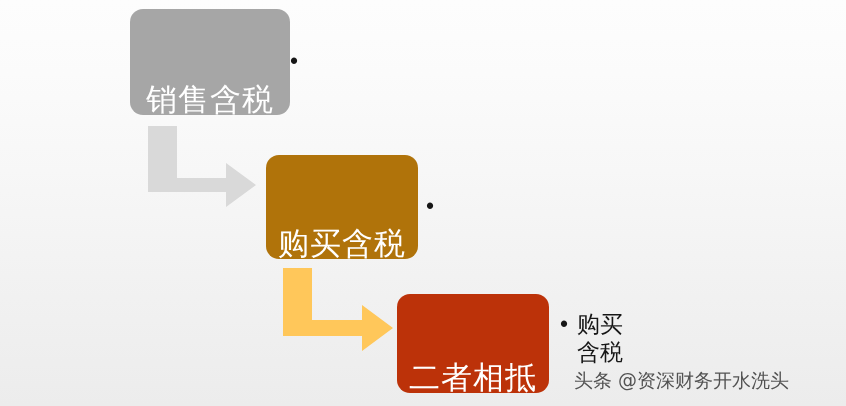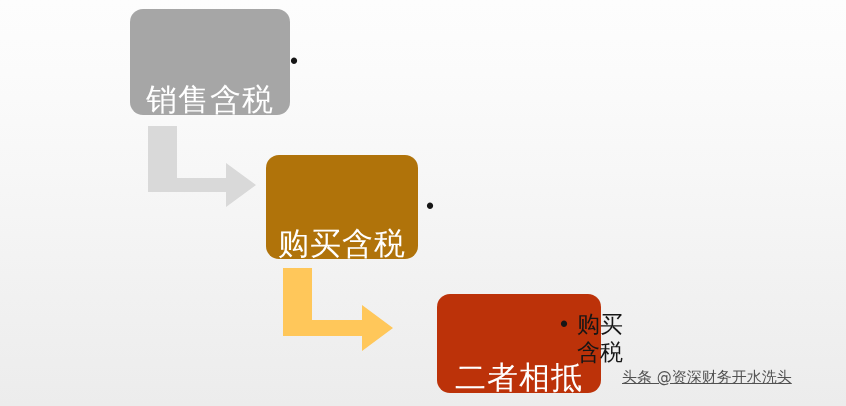--- a/index.html
+++ b/index.html
@@ -45,24 +45,23 @@
   #node-purchase {
     left: 266px;
     top: 155px;
     width: 152px;
     height: 104px;
     background: #b0730a;
   }
   #node-offset {
     left: 397px;
     top: 294px;
-    width: 164px;
+    width: 152px;
     height: 99px;
     background: #bc3209;
-    margin-left: 40px;
   }
 
   
   .elbow {
     position: absolute;
   }
   #arrow-sales-purchase {
     left: 142px;
     top: 120px;
   }
@@ -105,29 +104,28 @@
     width: 96px;
   }
   #bullet-payable .bullet-text {
     white-space: normal;
     width: 62px;
   }
 
   
   #watermark {
     position: absolute;
-    left: 622px;
+    left: 574px;
     top: 368px;
-    font-size: 15px;
+    font-size: 19px;
     color: #3d3d3d;
     opacity: 0.88;
     white-space: nowrap;
     user-select: none;
     font-family: "DejaVu Sans", sans-serif;
-    text-decoration: underline;
   }
 </style>
 </head>
 <body>
 
 <div id="stage">
 
   <svg class="elbow" id="arrow-sales-purchase" width="120" height="104" viewBox="0 0 120 104">
     <path d="M 6 6 L 35 6 L 35 58 L 84 58 L 84 43 L 114 65 L 84 87 L 84 72 L 6 72 Z" fill="#d9d9d9"></path>
   </svg>

